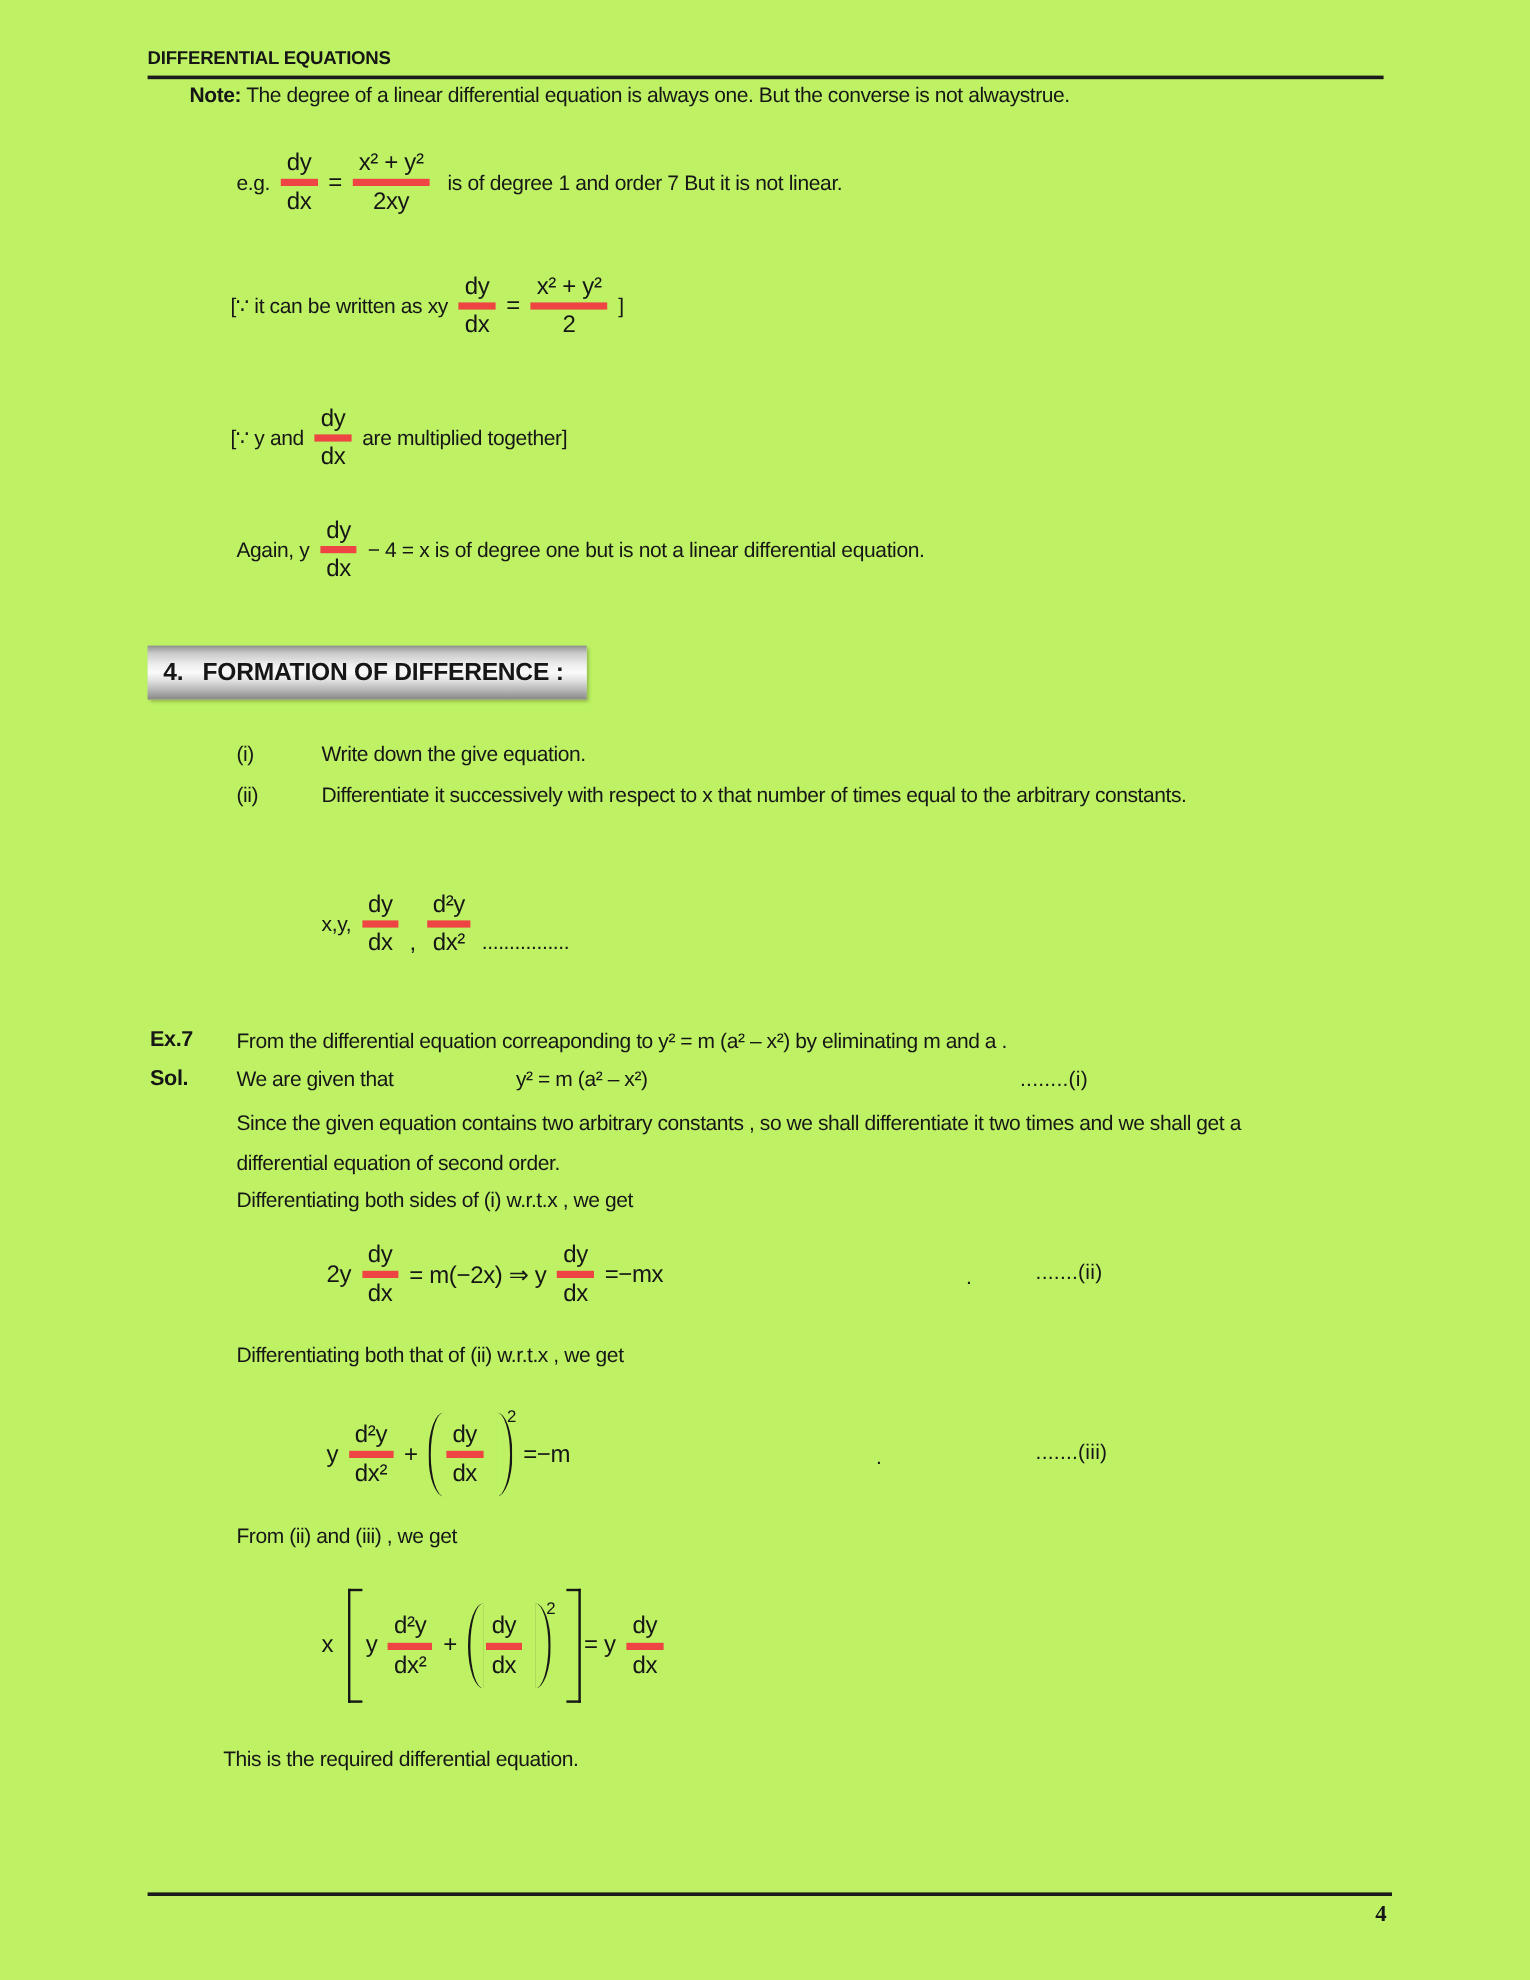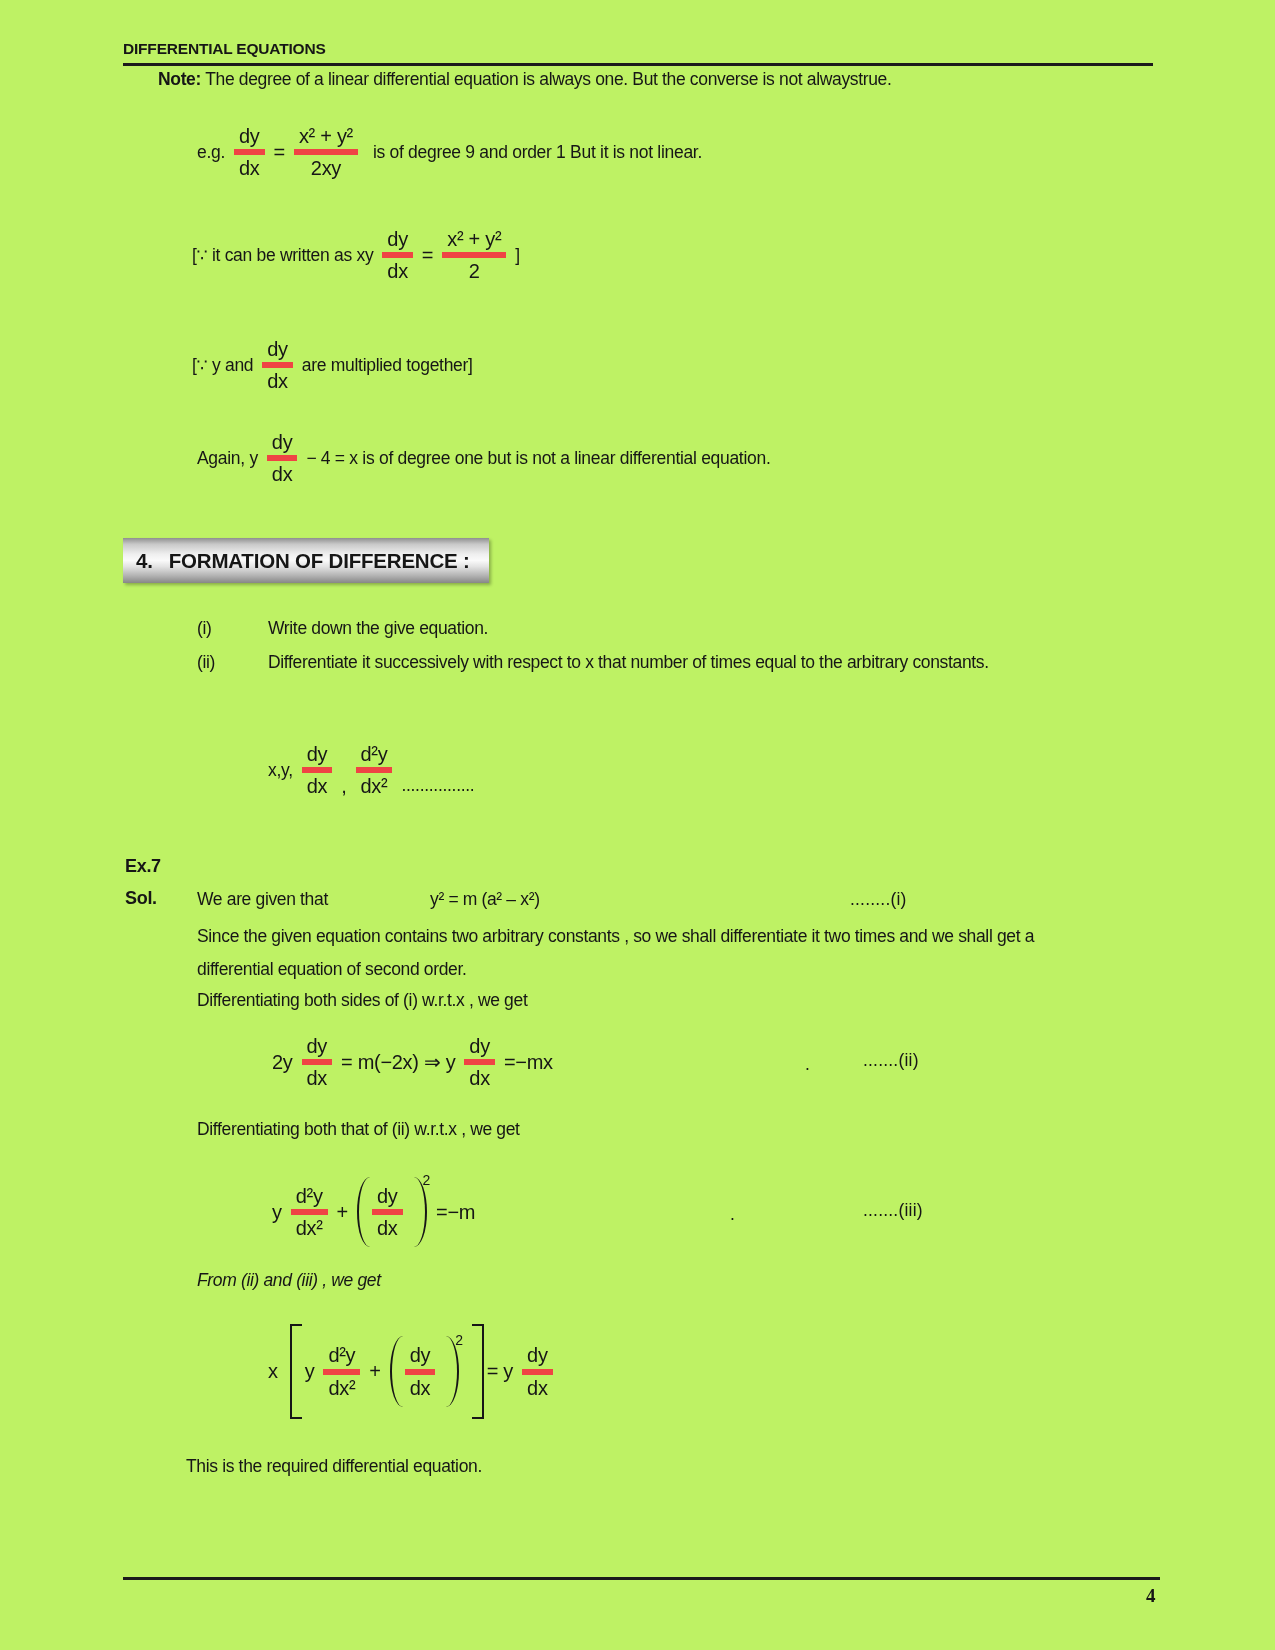--- a/index.html
+++ b/index.html
@@ -68,21 +68,21 @@
     <span class="txt17">e.g.</span>
     <span class="frac">
       <span class="num">dy</span>
       <span class="den">dx</span>
     </span>
     <span>=</span>
     <span class="frac">
       <span class="num">x² + y²</span>
       <span class="den">2xy</span>
     </span>
-    <span class="txt17" style="margin-left:6px;">is of degree 9 and order 1 But it is not linear.</span>
+    <span class="txt17" style="margin-left:6px;">is of degree 1 and order 7 But it is not linear.</span>
   </div>
 
   <div class="abs eqrow" style="left:192px; top:215px; height:80px;">
     <span class="txt17">[∵  it can be written as xy</span>
     <span class="frac">
       <span class="num">dy</span>
       <span class="den">dx</span>
     </span>
     <span>=</span>
     <span class="frac">
@@ -133,20 +133,21 @@
     <span style="align-self:flex-end; margin-bottom:10px;">,</span>
     <span class="frac">
       <span class="num">d²y</span>
       <span class="den">dx²</span>
     </span>
     <span class="txt17" style="align-self:flex-end; margin-bottom:12px;">................</span>
   </div>
 
   <div class="abs lblline" style="left:0; top:856px; width:1275px; height:26px;">
     <span class="lbl">Ex.7</span>
+    <span class="body t">From the differential equation correaponding to y² = m (a² – x²) by  eliminating  m  and a .</span>
   </div>
 
   <div class="abs lblline" style="left:0; top:888px; width:1275px; height:26px;">
     <span class="lbl">Sol.</span>
     <span class="body t">We are given that</span>
     <span class="abs t" style="left:430px; top:1px;">y² = m (a² – x²)</span>
     <span class="abs t ref" style="left:850px; top:1px;">........(i)</span>
   </div>
 
   <div class="abs t" style="left:197px; top:920px; width:902px; line-height:33px;">Since the given equation contains two arbitrary constants , so we shall differentiate it two times and we shall get a differential equation of second order.</div>
@@ -187,21 +188,21 @@
         <span class="den">dx</span>
       </span>
       <span class="bp bp-r"></span>
       <span class="psup">2</span>
       <span>=−m</span>
     </div>
     <span class="abs t" style="left:730px; top:32px;">.</span>
     <span class="abs t ref" style="left:863px; top:28px;">.......(iii)</span>
   </div>
 
-  <div class="abs t" style="left:197px; top:1270px;font-style:italic;">From (ii)  and (iii) , we get</div>
+  <div class="abs t" style="left:197px; top:1270px;">From (ii)  and (iii) , we get</div>
 
   <div class="abs eqrow" style="left:268px; top:1324px; height:95px;">
     <span>x</span>
     <span class="sb sb-l"></span>
     <span>y</span>
     <span class="frac">
       <span class="num">d²y</span>
       <span class="den">dx²</span>
     </span>
     <span>+</span>

